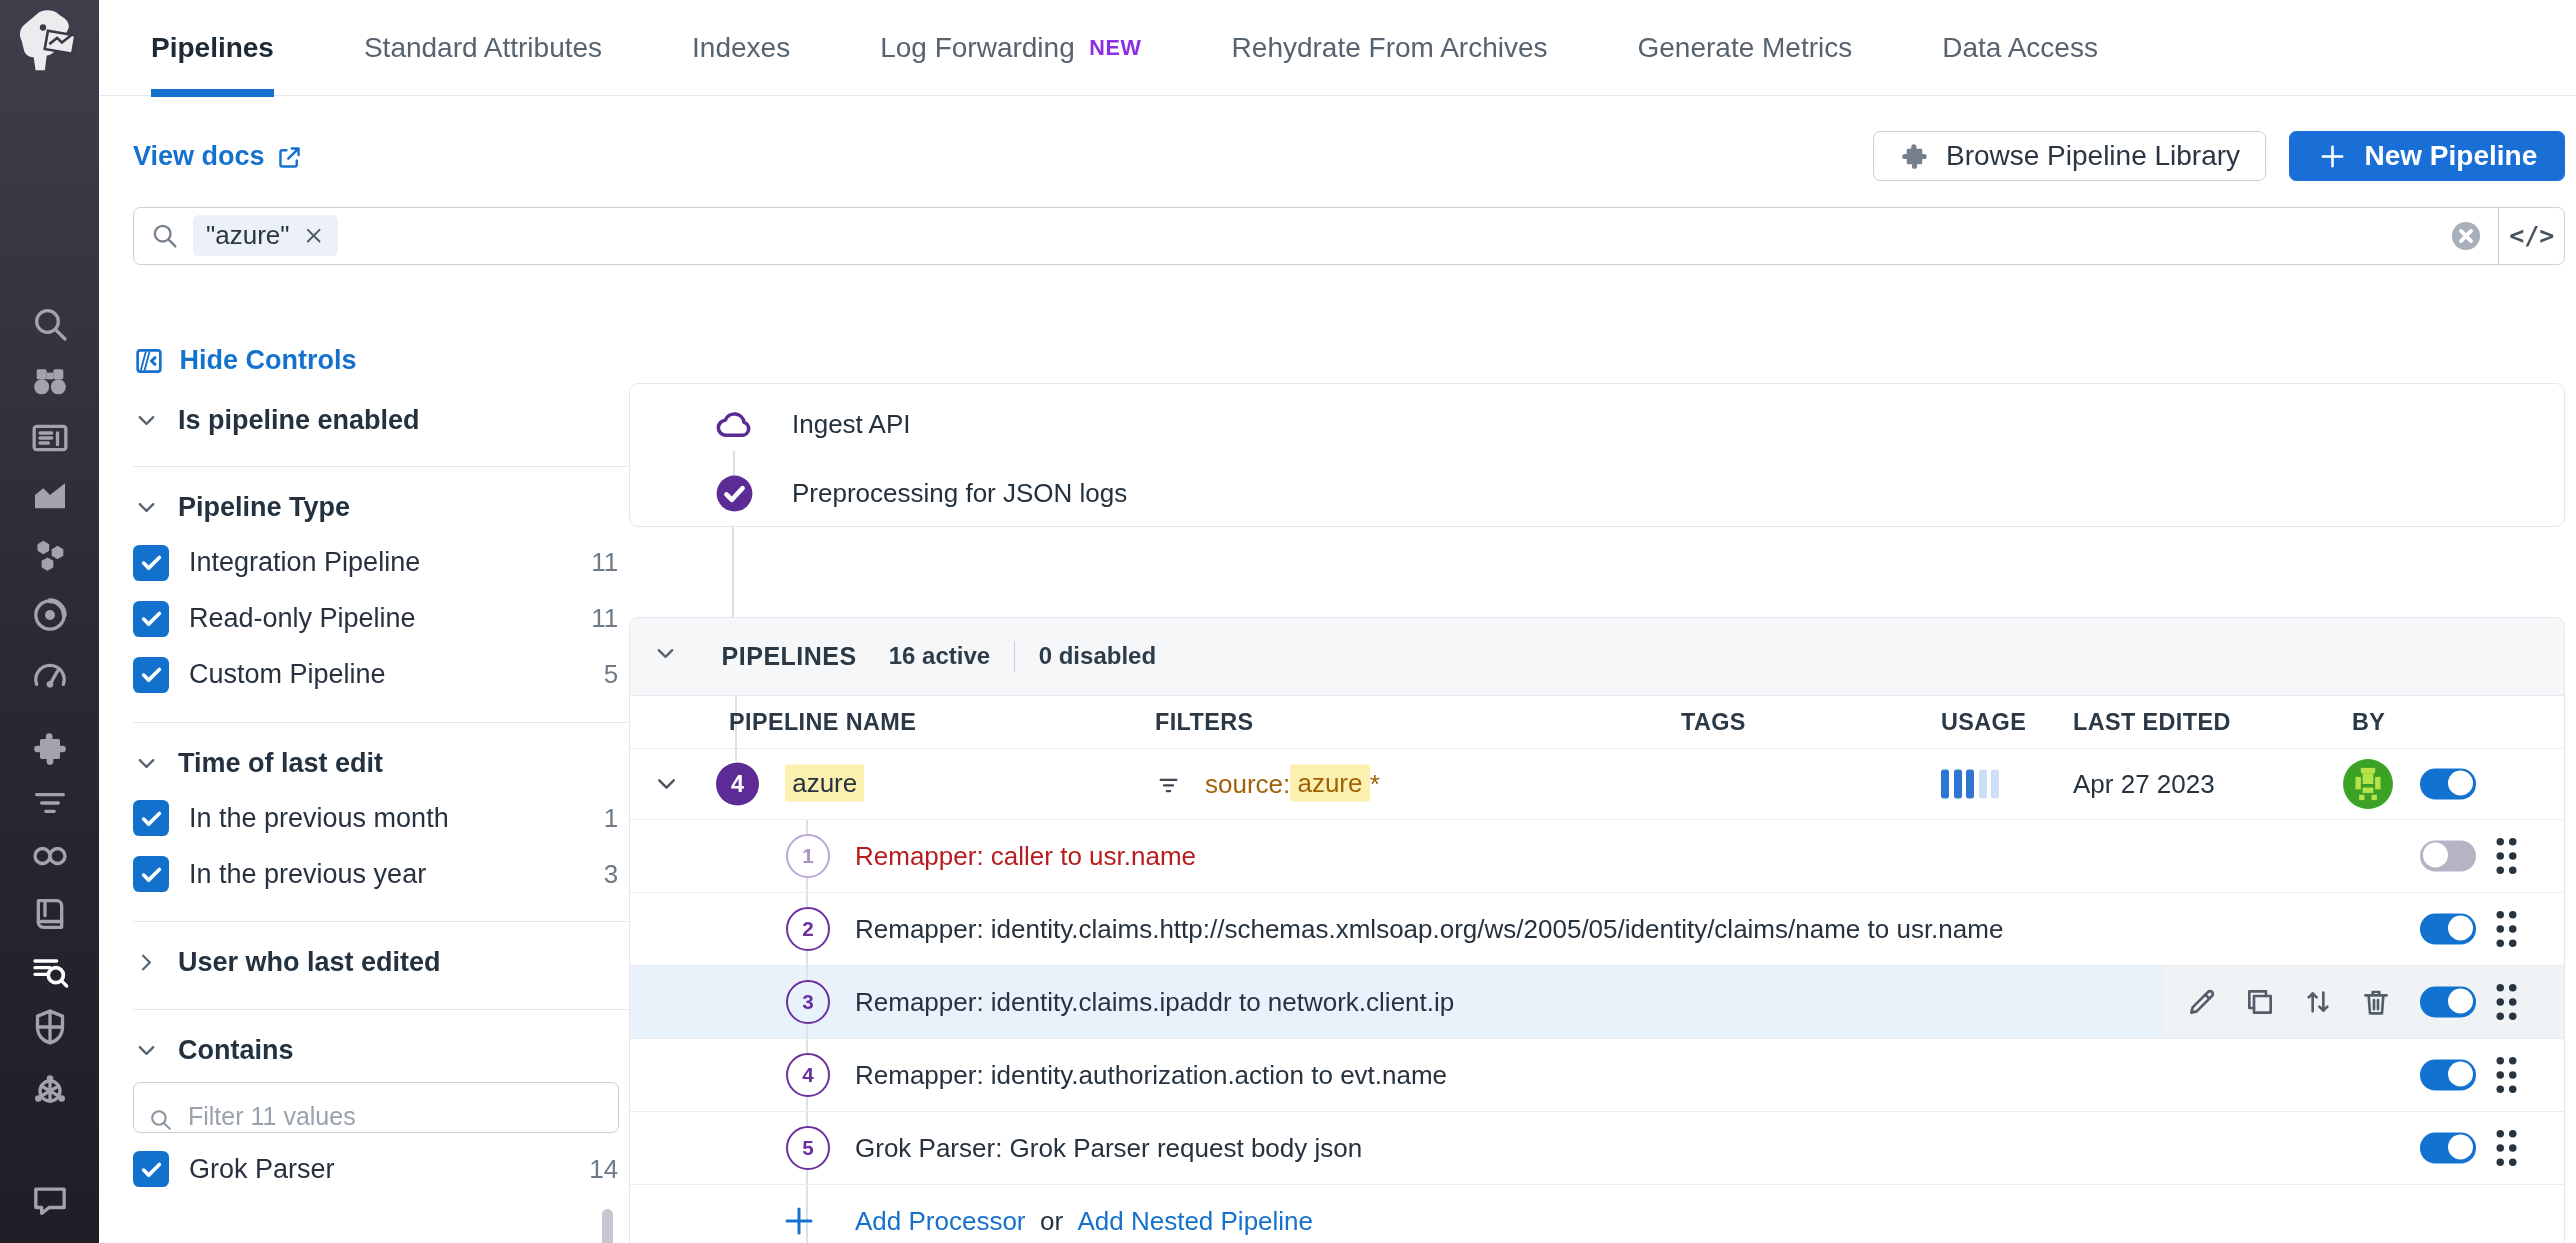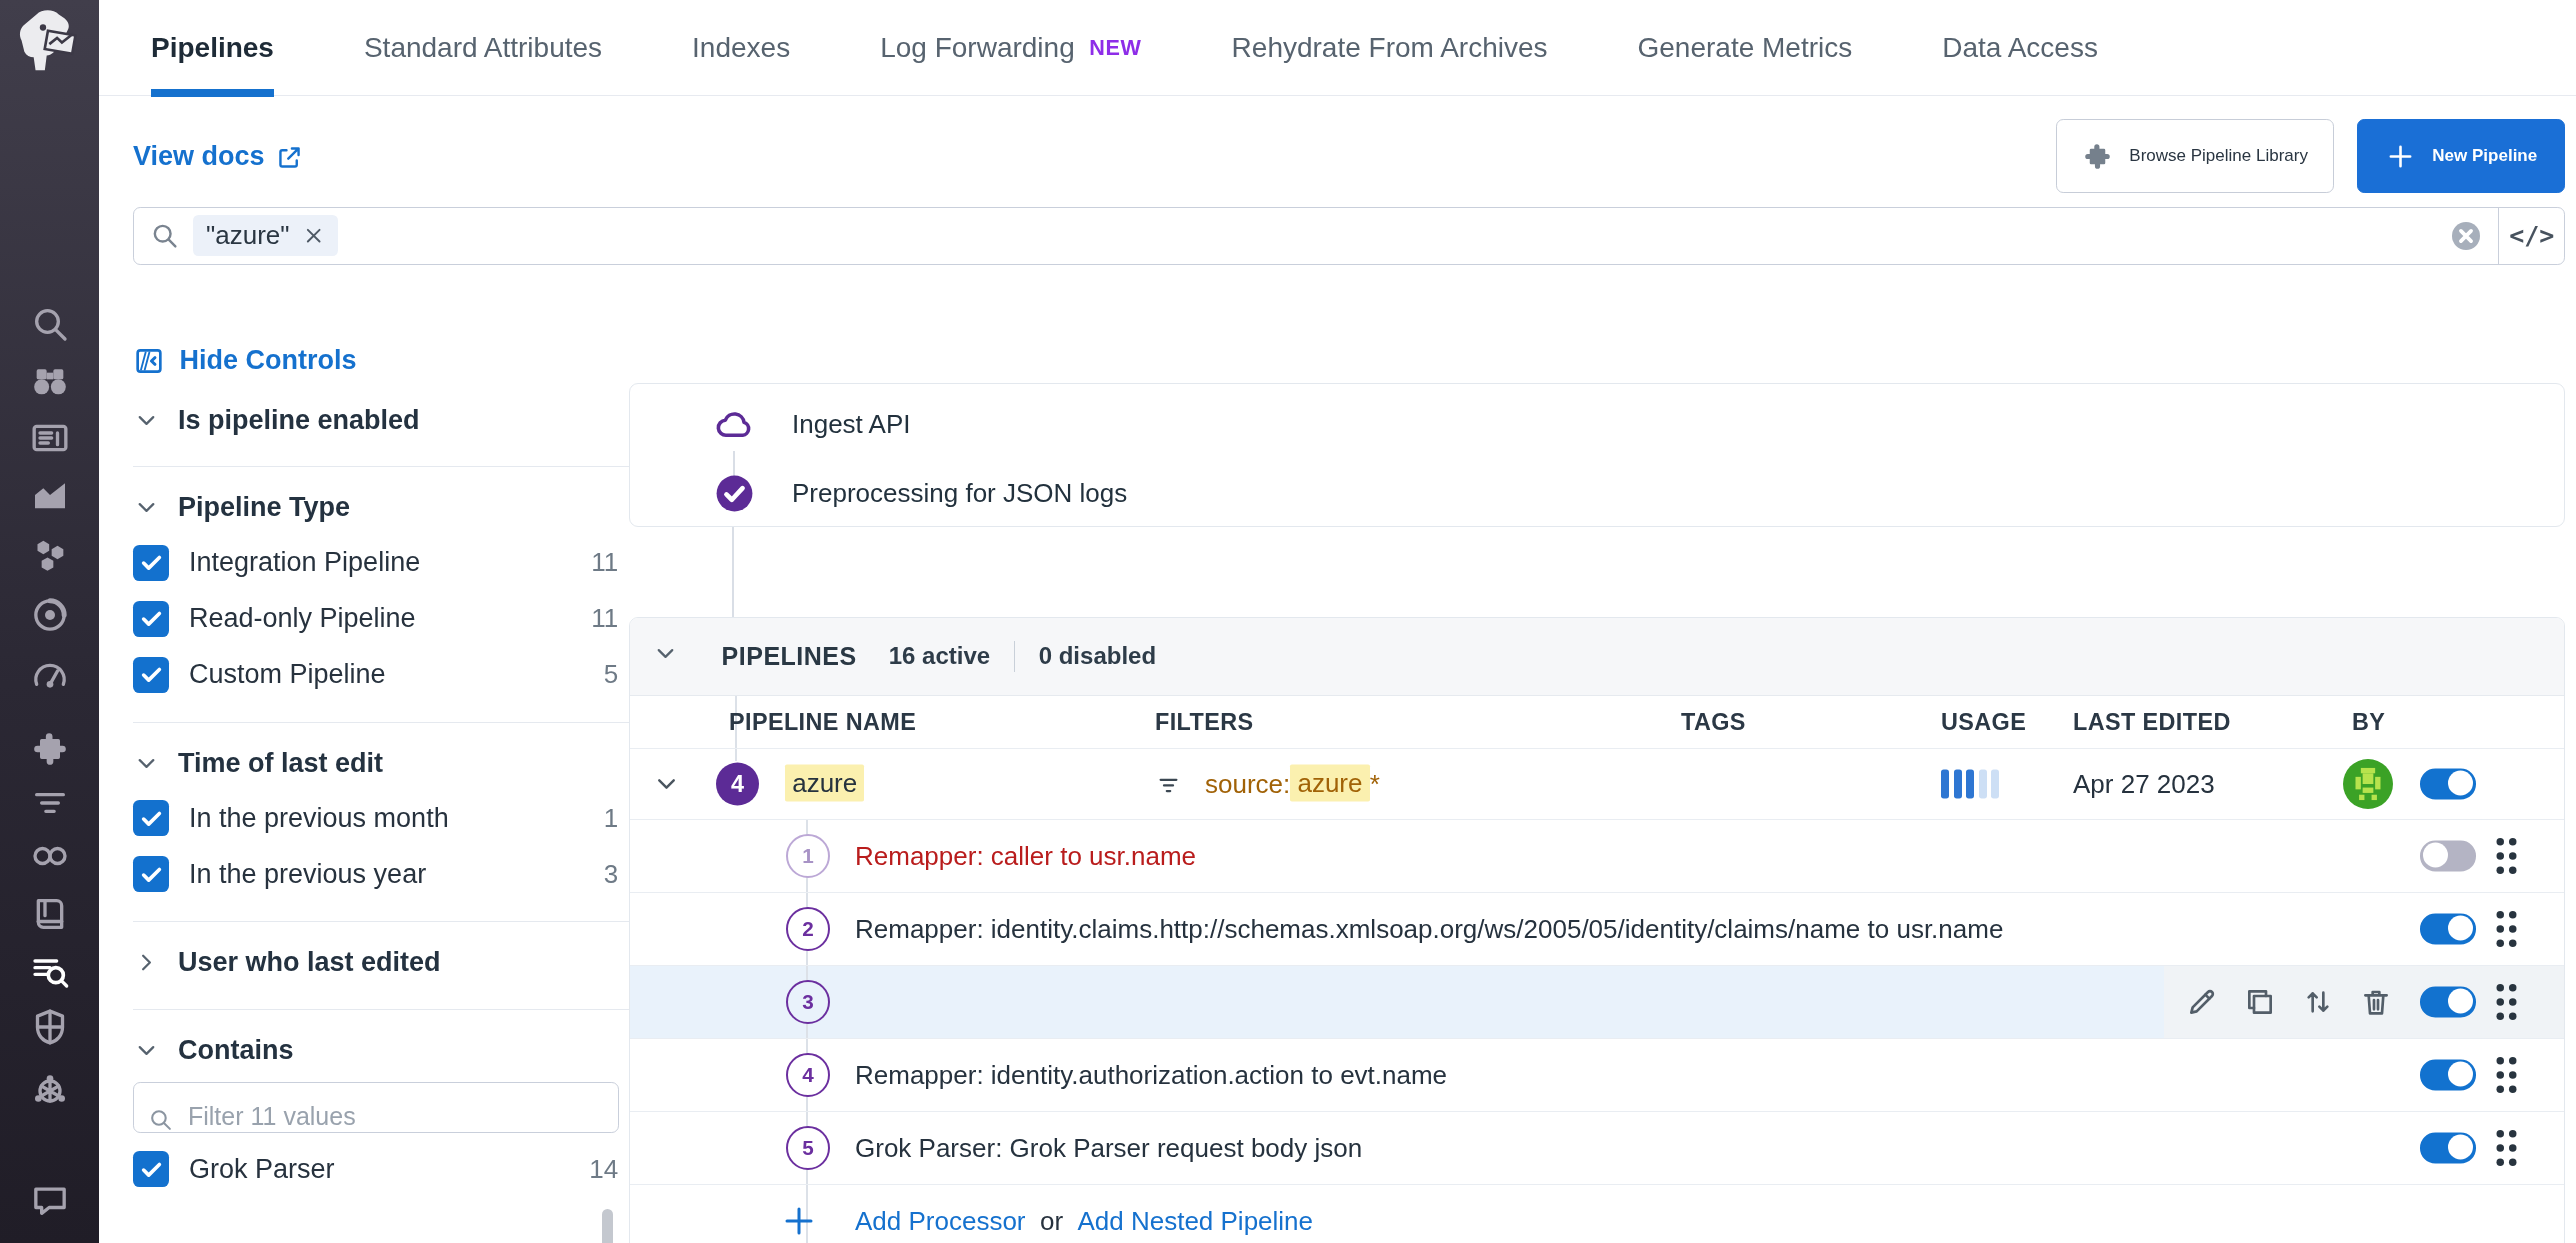--- a/index.html
+++ b/index.html
@@ -26,21 +26,21 @@
   .tab.active::after{content:"";position:absolute;left:0;right:0;bottom:-1.8px;height:8px;background:#1571CE}
   .tab .new{color:#8E2DE8;font-size:21.6px;font-weight:700;margin-left:14.4px;letter-spacing:0.7px}
 
   .content{flex:1;position:relative;padding:0 10.8px 0 34px;overflow:hidden}
 
   
   .docs-row{margin-top:31px;height:58px;display:flex;align-items:center;justify-content:space-between}
   .viewdocs{display:flex;align-items:flex-end;gap:10.8px;color:#1571CE;font-size:27px;font-weight:700;cursor:pointer}
   .viewdocs .ic{width:29px;height:29px;color:#1571CE}
   .btns{display:flex;align-items:center}
-  .btn{height:74px;border-radius:7.2px;font-size:17px;display:inline-flex;align-items:center;cursor:pointer;font-family:"Liberation Sans",sans-serif}
+  .btn{height:50px;border-radius:7.2px;font-size:28px;display:inline-flex;align-items:center;cursor:pointer;font-family:"Liberation Sans",sans-serif}
   .btn.sec{background:#fff;border:1.8px solid #C7CDD8;color:#2A3642;padding:0 25px;gap:16px}
   .btn.sec .ic{width:31px;height:31px;color:#75808C}
   .btn.pri{background:#1A6FD6;border:1.8px solid #1A6FD6;color:#fff;padding:0 27px;gap:16px;font-weight:700;margin-left:23.4px}
   .btn.pri .ic{width:31px;height:31px;color:#fff}
 
   
   .search-row{margin-top:21.6px;height:56px;display:flex;border:1.8px solid #C9CFDB;border-radius:7.2px;overflow:hidden}
   .search-main{flex:1;display:flex;align-items:center;padding:0 16px;gap:14.4px;cursor:text}
   .search-main .mag{width:29px;height:29px;color:#7A8490;flex:0 0 29px}
   .chip{display:inline-flex;align-items:center;gap:12.6px;background:#ECF1F9;border-radius:5.4px;padding:5.4px 12.6px;font-size:26px;color:#2A3642;cursor:pointer}
@@ -616,20 +616,21 @@
                   <circle cx="7" cy="23" r="4.2"></circle>
                   <circle cx="21" cy="23" r="4.2"></circle>
                   <circle cx="7" cy="39" r="4.2"></circle>
                   <circle cx="21" cy="39" r="4.2"></circle>
                 </svg>
               </span>
           </div>
 
           <div class="procrow hover">
             <span class="pnum">3</span>
+            <span class="plabel">Remapper: identity.claims.ipaddr to network.client.ip</span>
             <span class="actions">
               <span class="aic">
                   <svg viewBox="0 0 24 24">
                     <g class="stk">
                       <path d="M4 20l1-4L16.5 4.5a2.1 2.1 0 0 1 3 3L8 19l-4 1z"></path>
                       <path d="M14.5 6.5l3 3"></path>
                     </g>
                   </svg>
                 </span>
               <span class="aic">

